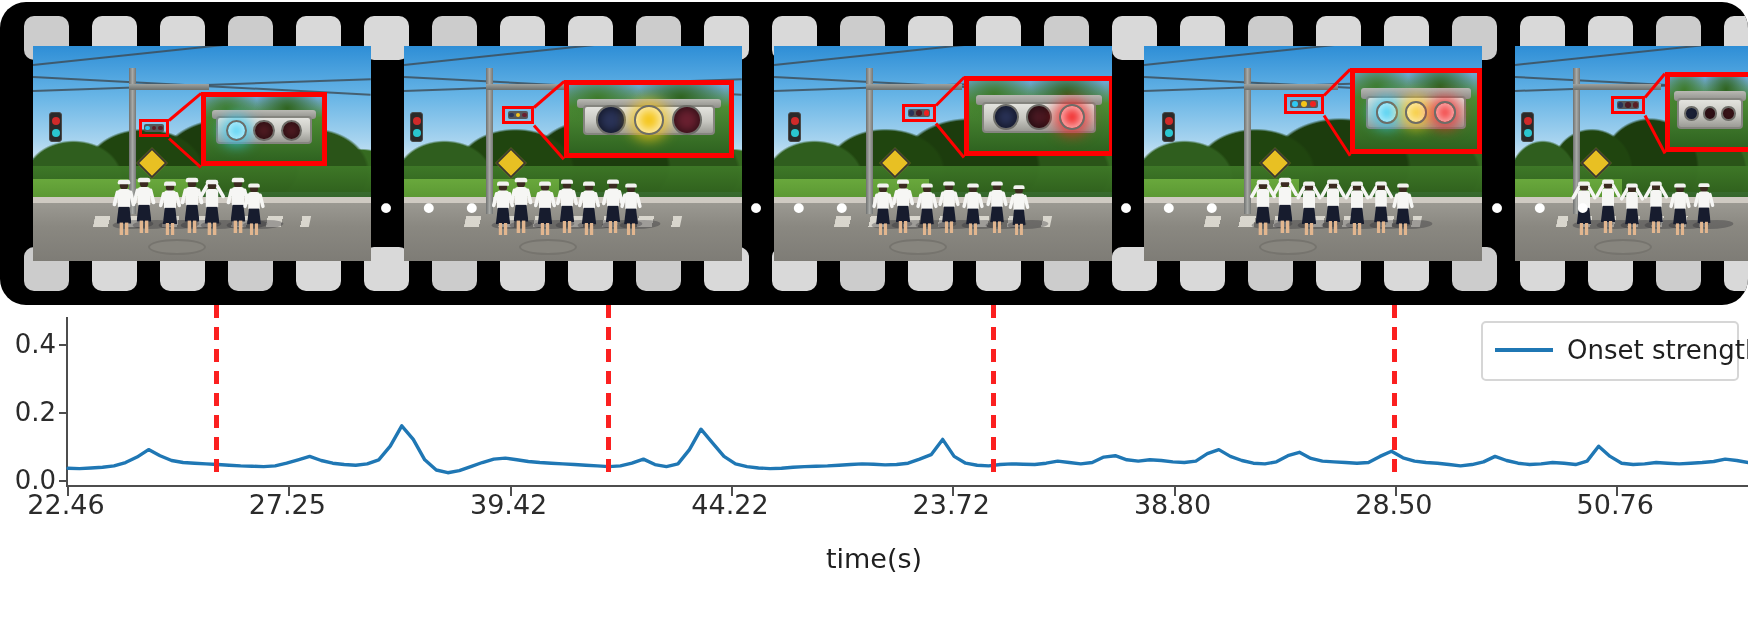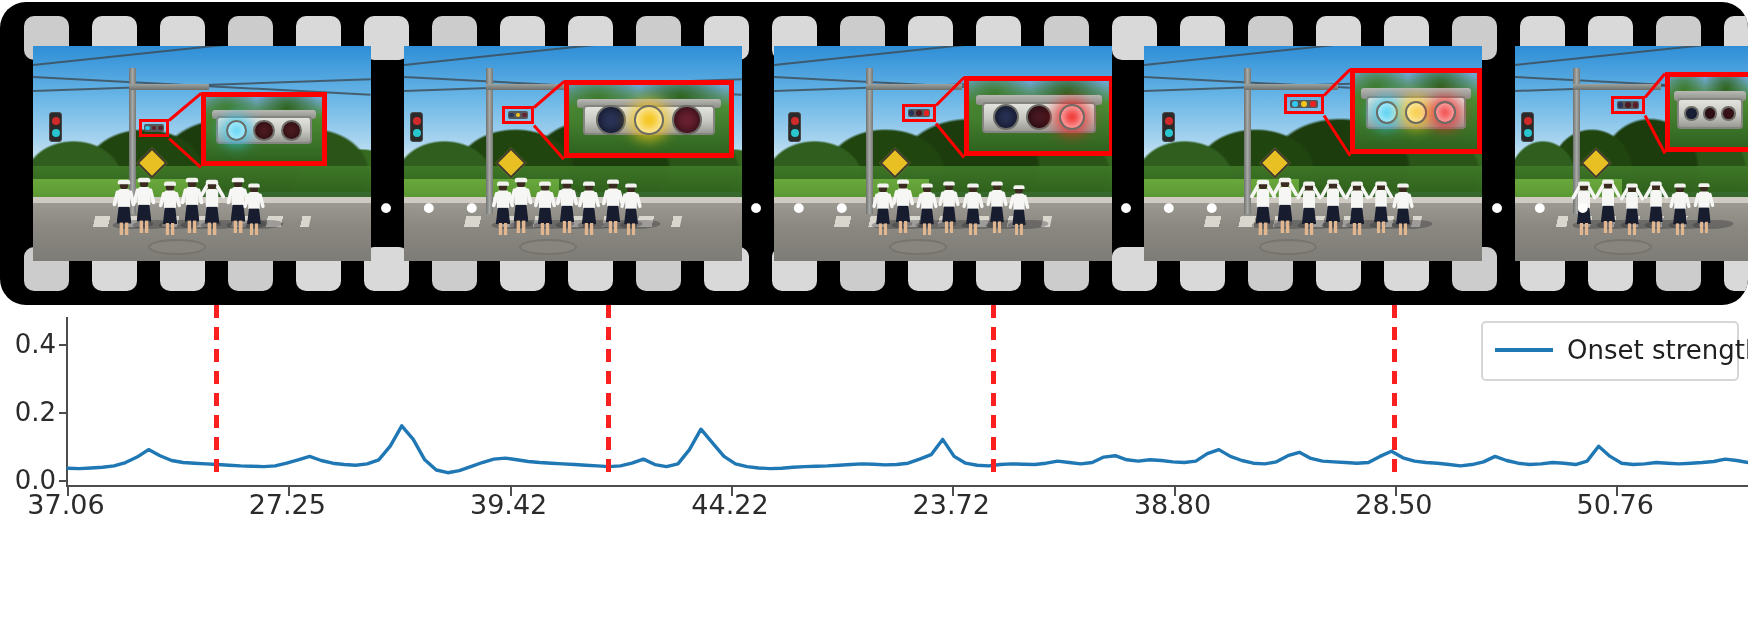--- a/index.html
+++ b/index.html
@@ -959,30 +959,31 @@
         <div class="xtick-mark" style="left: 1326.89px;"></div>
         <div class="xtick-mark" style="left: 1548.21px;"></div>
       </div>
 
     <div id="ylabels">
         <div class="ytick-label" style="top: 175.2px;">0.0</div>
         <div class="ytick-label" style="top: 107.2px;">0.2</div>
         <div class="ytick-label" style="top: 39.2px;">0.4</div>
       </div>
     <div id="xlabels">
-        <div class="xtick-label" style="left: 66px;">37.06</div>
+        <div class="xtick-label" style="left: 66px;">22.46</div>
         <div class="xtick-label" style="left: 287.316px; text-align: right;">27.25</div>
         <div class="xtick-label" style="left: 508.632px;">39.42</div>
         <div class="xtick-label" style="left: 729.947px;">44.22</div>
         <div class="xtick-label" style="left: 951.263px;">23.72</div>
         <div class="xtick-label" style="left: 1172.58px;">38.80</div>
         <div class="xtick-label" style="left: 1393.89px;">28.50</div>
         <div class="xtick-label" style="left: 1615.21px;">50.76</div>
       </div>
 
+    <div id="xlabel">time(s)</div>
 
     <div id="legend">
       <div class="legend-row">
         <span class="legend-swatch">
           <span class="solid"></span>
         </span>
         <span class="legend-text">Onset strength</span>
       </div>
     </div>
   </div>

